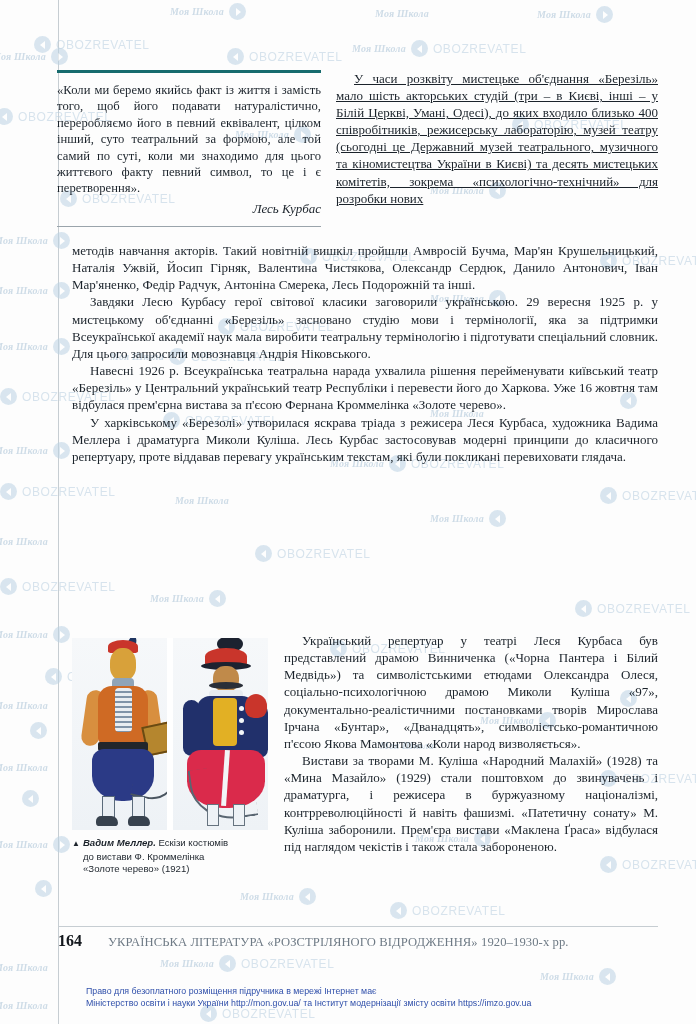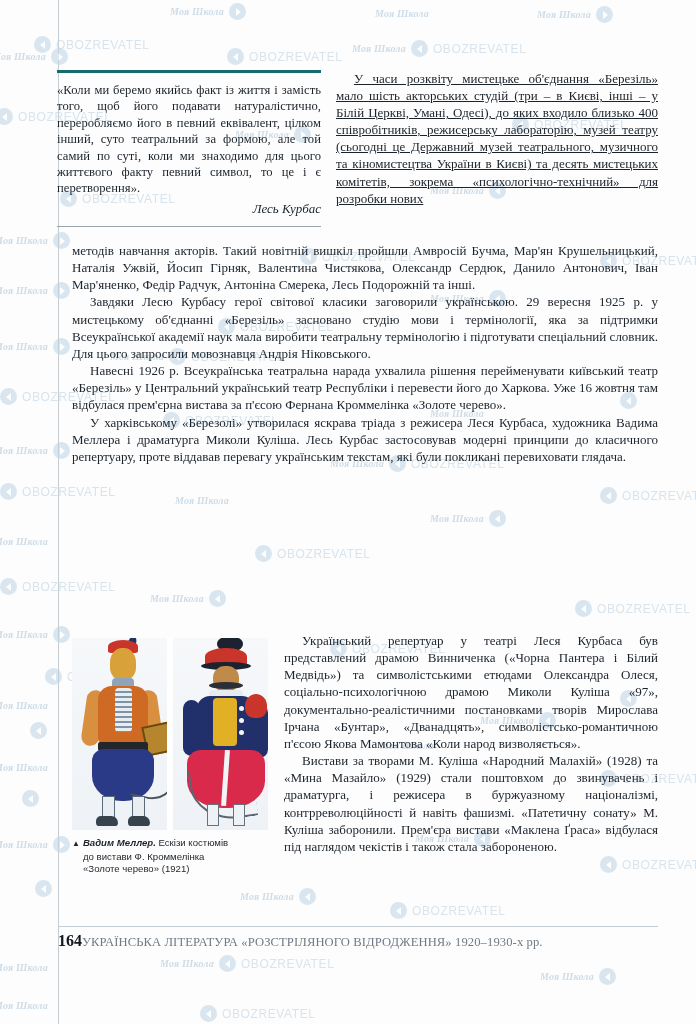--- a/index.html
+++ b/index.html
@@ -358,21 +358,21 @@
     background: #c6cdd2;
     z-index: 4;
   }
   .footer {
     position: absolute;
     left: 58px; top: 932px;
     width: 610px;
     z-index: 4;
     display: flex;
     align-items: baseline;
-    gap: 0;
+    gap: 26px;
   }
   .pg-num {
     font-family: "Liberation Serif", serif;
     font-weight: bold;
     font-size: 16px;
     color: #14181d;
   }
   .run-head {
     font-family: "Liberation Serif", serif;
     font-size: 12.6px;
@@ -699,14 +699,18 @@
     </div>
 
   </div>
 
   <div class="footer-rule"></div>
   <div class="footer">
     <span class="pg-num">164</span>
     <span class="run-head">УКРАЇНСЬКА ЛІТЕРАТУРА «РОЗСТРІЛЯНОГО ВІДРОДЖЕННЯ» 1920–1930-х рр.</span>
   </div>
 
+  <div class="legal">
+    <span>Право для безоплатного розміщення підручника в мережі Інтернет має</span>
+    <span>Міністерство освіти і науки України http://mon.gov.ua/ та Інститут модернізації змісту освіти https://imzo.gov.ua</span>
+  </div>
 
 </div>
 
 </body></html>

